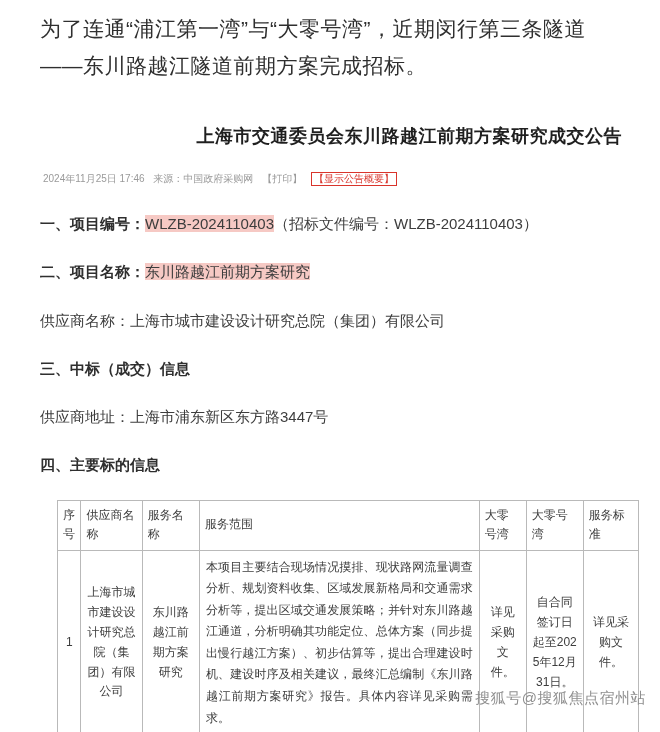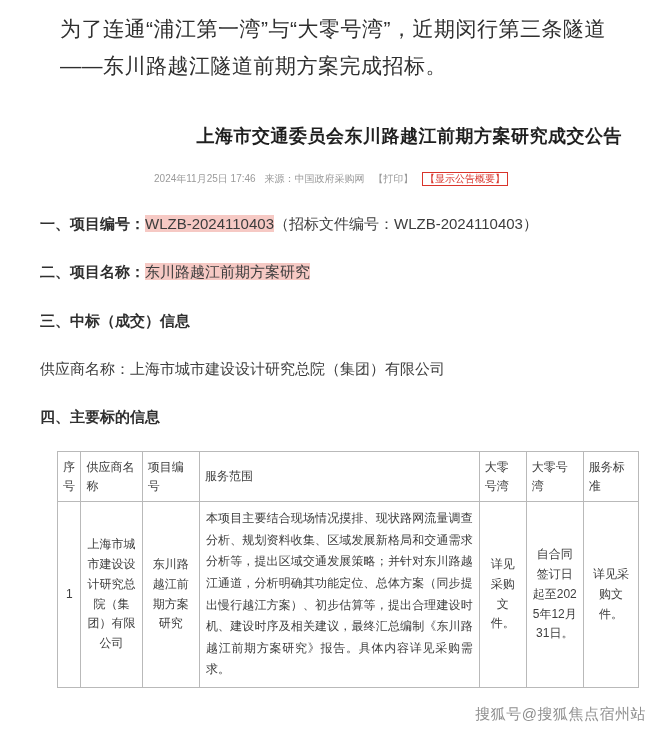--- a/index.html
+++ b/index.html
@@ -6,30 +6,30 @@
   html, body { background:#ffffff; }
   body {
     width:660px; height:732px;
     font-family:"Liberation Sans","DejaVu Sans",sans-serif;
     position:relative; overflow:hidden;
     color:#3d3d3d;
   }
   .page { padding:10px 38px 0 40px; }
 
   .intro {
-    font-size:21px; line-height:37px; color:#2f2f2f; letter-spacing:0.5px;margin-left:20px;
+    font-size:21px; line-height:37px; color:#2f2f2f; letter-spacing:0.5px;
   }
 
   .title {
     margin-top:40px; text-align:right;
     font-size:18px; font-weight:700; color:#1f1f1f; letter-spacing:0.5px;
   }
 
   .meta {
-    margin-top:24px; text-align:center;
+    margin-top:24px; 
     font-size:10px; color:#9a9a9a; white-space:nowrap;
   }
   .meta span { margin:0 3px; }
   .meta .toggle {
     color:var(--accent-red,#d9342b);
     border:1px solid var(--accent-red,#d9342b);
     padding:0 2px 1px 2px;
   }
 
   .line { margin-top:28px; font-size:15px; color:#3d3d3d; line-height:1.35; }
@@ -46,21 +46,21 @@
     border:1px solid #b9b9b9; padding:4px 5px;
     font-weight:400; vertical-align:middle; word-break:break-all;
   }
   thead tr { height:50px; }
   th { text-align:left; line-height:1.6; font-weight:400; }
   tbody tr.data { height:168px; }
   td { text-align:center; line-height:1.65; }
   td.scope { text-align:justify; line-height:1.8; padding:6px 6px; }
 
   .watermark {
-    position:absolute; right:14px; bottom:8px;
+    position:absolute; right:14px; bottom:24px;
     font-size:15px; color:#8f8f8f; letter-spacing:0.5px;
   }
 </style>
 </head>
 <body>
 
 <div class="page">
 
   <p class="intro">为了连通“浦江第一湾”与“大零号湾”，近期闵行第三条隧道——东川路越江隧道前期方案完成招标。</p>
 
@@ -74,43 +74,44 @@
   </div>
 
   <p class="line">
     <b>一、项目编号：</b><span class="hl">WLZB-2024110403</span><span>（招标文件编号：WLZB-2024110403）</span>
   </p>
 
   <p class="line">
     <b>二、项目名称：</b><span class="hl">东川路越江前期方案研究</span>
   </p>
 
+  <p class="line">供应商名称：上海市城市建设设计研究总院（集团）有限公司</p>
+
   <p class="line heading">三、中标（成交）信息</p>
 
-  <p class="line">供应商名称：上海市城市建设设计研究总院（集团）有限公司</p>
-
+  <p class="line">供应商地址：上海市浦东新区东方路3447号</p>
 
 
   <p class="line heading">四、主要标的信息</p>
 
   <table>
     <colgroup>
       <col style="width:23px">
       <col style="width:60px">
       <col style="width:56px">
       <col style="width:274px">
       <col style="width:46px">
       <col style="width:56px">
       <col style="width:54px">
     </colgroup>
     <thead>
       <tr>
         <th>序号</th>
         <th>供应商名称</th>
-        <th>项目编号</th>
+        <th>服务名称</th>
         <th>服务范围</th>
         <th>大零号湾</th>
         <th>大零号湾</th>
         <th>服务标准</th>
       </tr>
     </thead>
     <tbody>
       <tr class="data">
         <td>1</td>
         <td>上海市城市建设设计研究总院（集团）有限公司</td>

